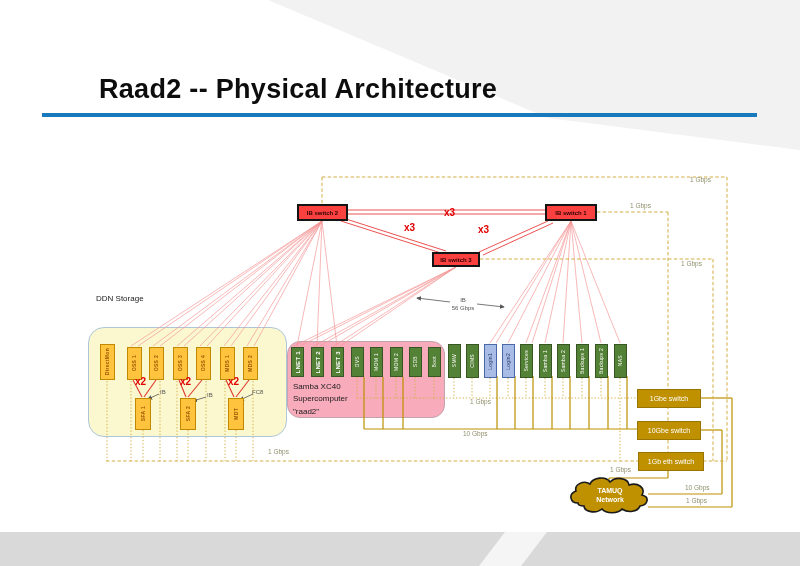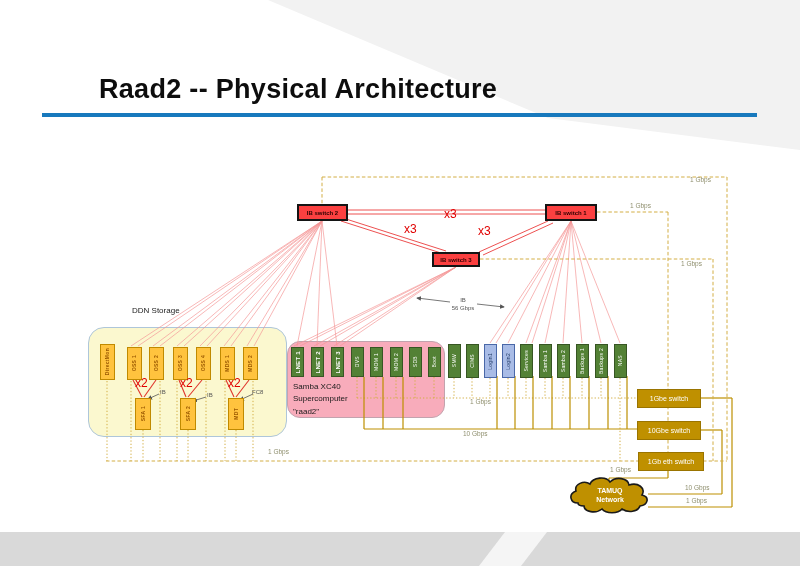--- a/index.html
+++ b/index.html
@@ -17,21 +17,21 @@
   .ib{background:#FB4040;border:2px solid #141414;color:#2b0000;font-size:6px;font-weight:bold;white-space:nowrap;}
   .ddn-node{background:#FFC33E;border:1px solid #C08A00;color:#9A5800;font-weight:bold;}
   .green{background:#538135;border:1px solid #375623;color:#ffffff;}
   .blue{background:#A9BCE6;border:1px solid #4A68A8;color:#1F3864;}
   .gold-switch{background:#BF9000;border:1px solid #9a7400;color:#ffffff;font-size:7px;white-space:nowrap;}
   .vtext{writing-mode:vertical-rl;transform:rotate(180deg);font-size:5px;letter-spacing:.3px;white-space:nowrap;line-height:1;}
   .lnet .vtext{font-weight:bold;font-size:6px;}
   
   .lbl{white-space:nowrap;line-height:1;}
   .speed{font-size:6.5px;color:#8F8F6E;}
-  .red-lbl{font-size:12px;font-weight:normal;color:#E00000;}
+  .red-lbl{font-size:10px;font-weight:bold;color:#E00000;}
   .note-lbl{font-size:6px;color:#555555;}
   .ddn-title{font-size:8px;color:#222222;}
   .cray-cap{font-size:8px;color:#1a1a1a;line-height:1.55;}
   .page-title{font-size:27px;font-weight:bold;color:#0d0d0d;letter-spacing:.3px;}
   .title-line{position:absolute;z-index:3;background:#1879BD;}
   .ib-note,.cloud-text{position:absolute;z-index:3;text-align:center;line-height:1.35;}
   .ib-note{font-size:6px;color:#555555;}
   .cloud-text{font-size:7px;font-weight:bold;color:#ffffff;}
   
   line.red{stroke:#ED5151;stroke-width:1;}
@@ -167,21 +167,21 @@
       </g>
     <path d="M 578 503 C 570 503 568 494 576 491 C 574 484 584 480 590 484 C 593 477 606 476 610 482
              C 616 476 628 478 629 485 C 638 482 646 488 642 495 C 650 497 648 505 640 506
              C 638 512 628 513 622 509 C 618 514 606 514 602 509 C 596 514 584 512 584 506
              C 580 506 578 505 578 503 Z" fill="#BF9000" stroke="#1a1a1a" stroke-width="1.6"></path>
   </svg>
 
   <div class="txt page-title" style="left:99px;top:74px;">Raad2 -- Physical Architecture</div>
   <div class="title-line" style="left:42px;top:113px;width:715px;height:4px;"></div>
 
-  <div class="lbl ddn-title" style="left:96px;top:307px;margin-left:36px;">DDN Storage</div>
+  <div class="lbl ddn-title" style="left:96px;top:295px;">DDN Storage</div>
   <div class="txt cray-cap" style="left:293px;top:381px;">
     <div>Samba XC40</div>
     <div>Supercomputer</div>
     <div>"raad2"</div>
   </div>
 
   <div class="ib-note" style="left:443px;top:296px;width:40px;">
     <div>IB</div>
     <div>56 Gbps</div>
   </div>

